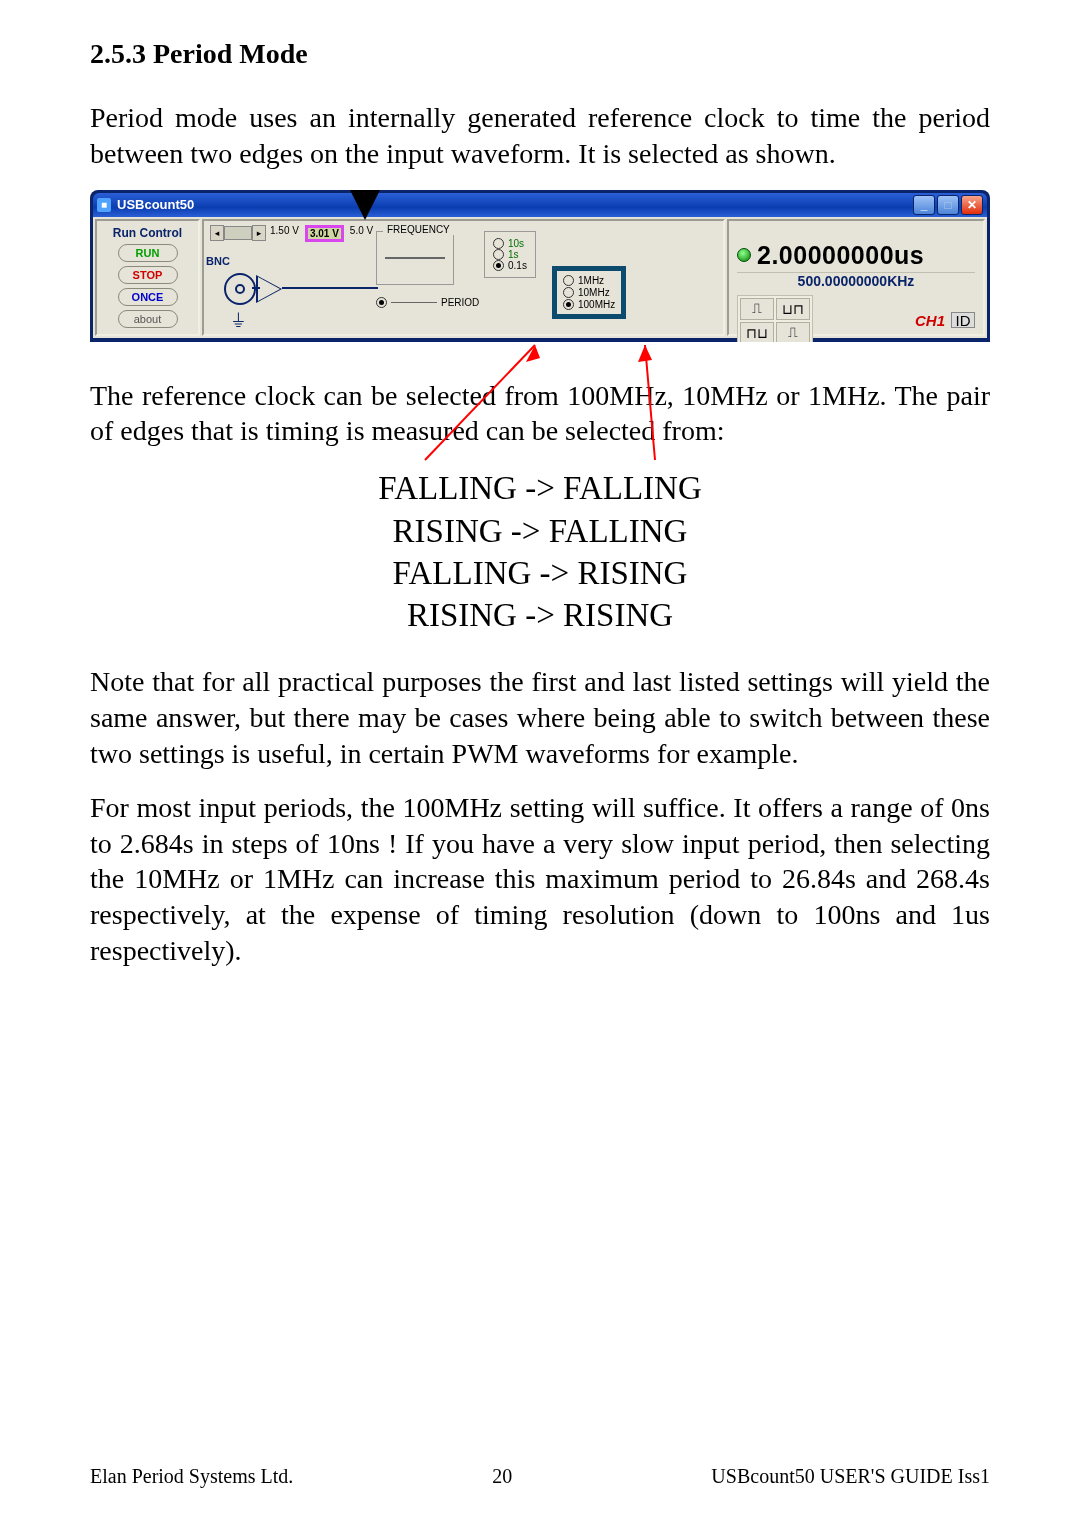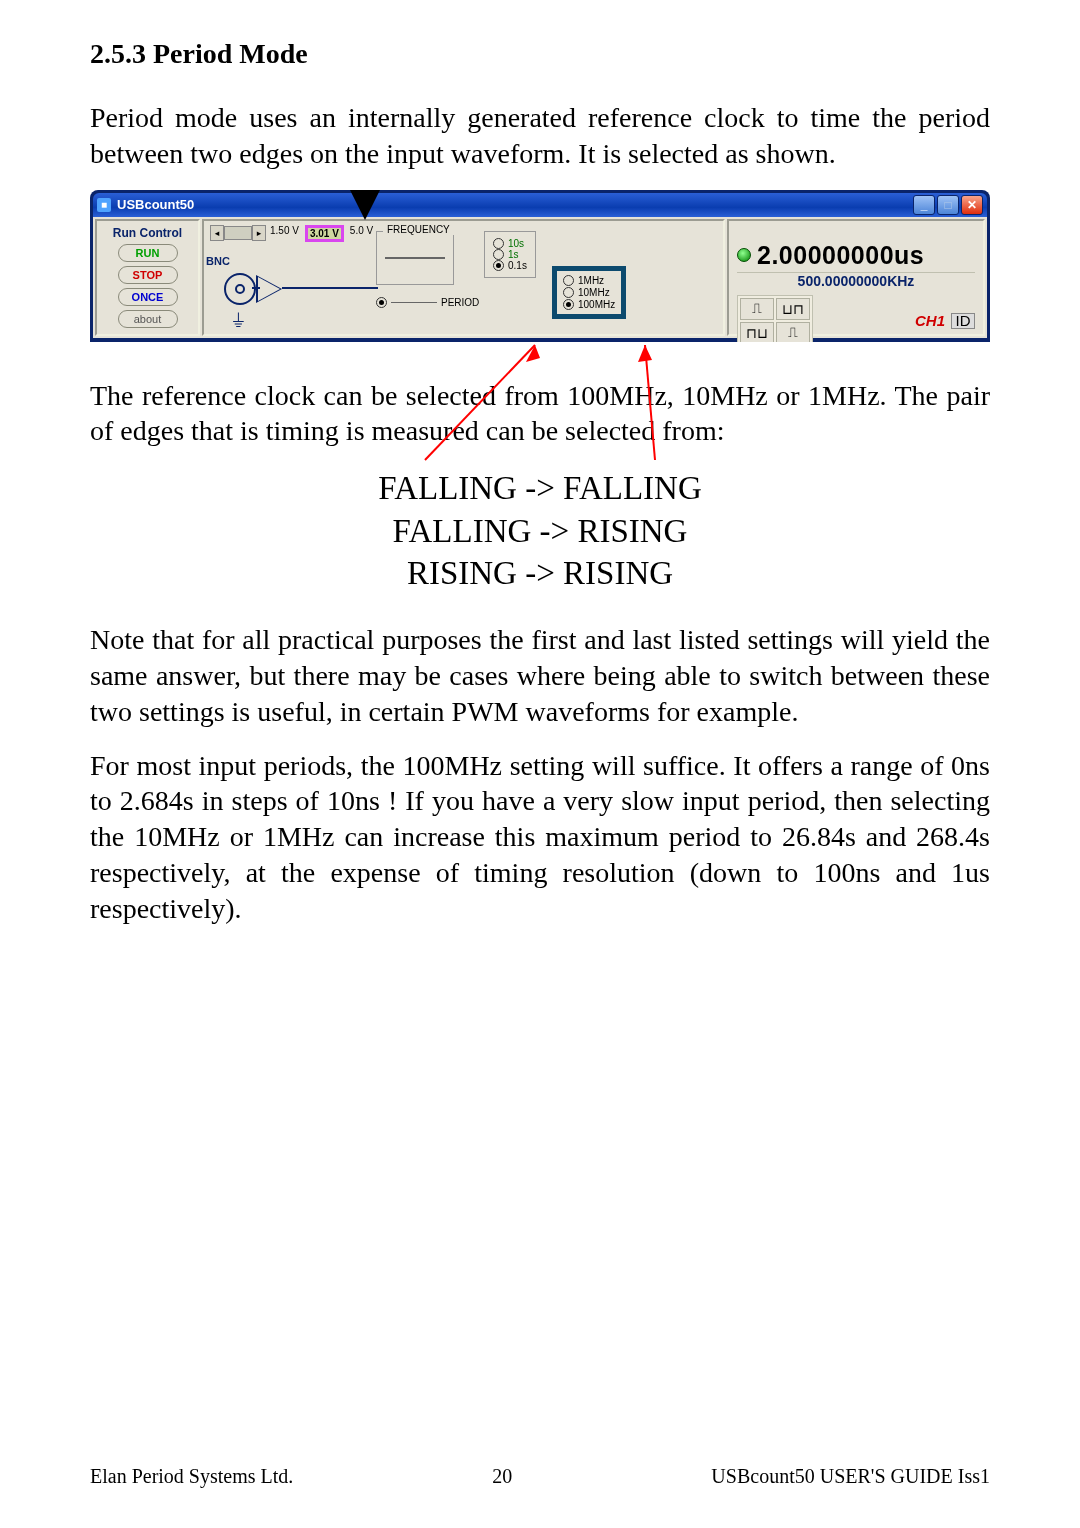--- a/index.html
+++ b/index.html
@@ -153,21 +153,21 @@
   }
   .edge-grid {
     display: grid; grid-template-columns: 34px 34px; grid-template-rows: 22px 22px; gap: 2px;
     border: 1px solid #c0c0b0; background:#f0ede0; padding:2px;
   }
   .edge-grid div {
     border: 1px solid #b0b0a0;
     display: flex; align-items: center; justify-content: center;
     font-size: 14px; color:#000; background:#e6e3d8;
   }
-  .ch-badge { display:flex; align-items:center; gap:6px; }
+  .ch-badge { display:flex; align-items:flex-start; gap:6px; }
   .ch-txt { color:#d00000; font-weight:bold; font-style:italic; font-size:15px; }
   .ch-id { width: 22px; height: 14px; border:1px solid #888; background:#ddd; font-size:15px; display:flex; align-items:center; justify-content:center;}
   
   .mid-top {
     position:absolute; left:6px; top:4px; right:6px;
     display:flex; align-items:center; gap:0px;
     font-size:10px;
   }
   .mid-slider {
     position:relative; display:flex; align-items:center; gap:0;
@@ -343,20 +343,21 @@
 
     <line x1="565" y1="270" x2="555" y2="155" stroke="#f00" stroke-width="2"></line>
     <polygon points="555,155 548,172 562,170" fill="#f00"></polygon>
   </svg>
 </div>
 
 <p class="para">The reference clock can be selected from 100MHz, 10MHz or 1MHz.  The pair of edges that is timing is measured can be selected from:</p>
 
 <div class="edge-opts">
   <div>FALLING -&gt; FALLING</div>
+  <div>RISING -&gt; FALLING</div>
   <div>FALLING -&gt; RISING</div>
   <div>RISING -&gt; RISING</div>
 </div>
 
 <p class="para">Note that for all practical purposes the first and last listed settings will yield the same answer, but there may be cases where being able to switch between these two settings is useful, in certain PWM waveforms for example.</p>
 
 <p class="para">For most input periods, the 100MHz setting will suffice.  It offers a range of 0ns to 2.684s in steps of 10ns !  If you have a very slow input period, then selecting the 10MHz or 1MHz can increase this maximum period to 26.84s and 268.4s respectively, at the expense of timing resolution (down to 100ns and 1us respectively).</p>
 
 <div class="footer">
   <span>Elan Period Systems Ltd.</span>

